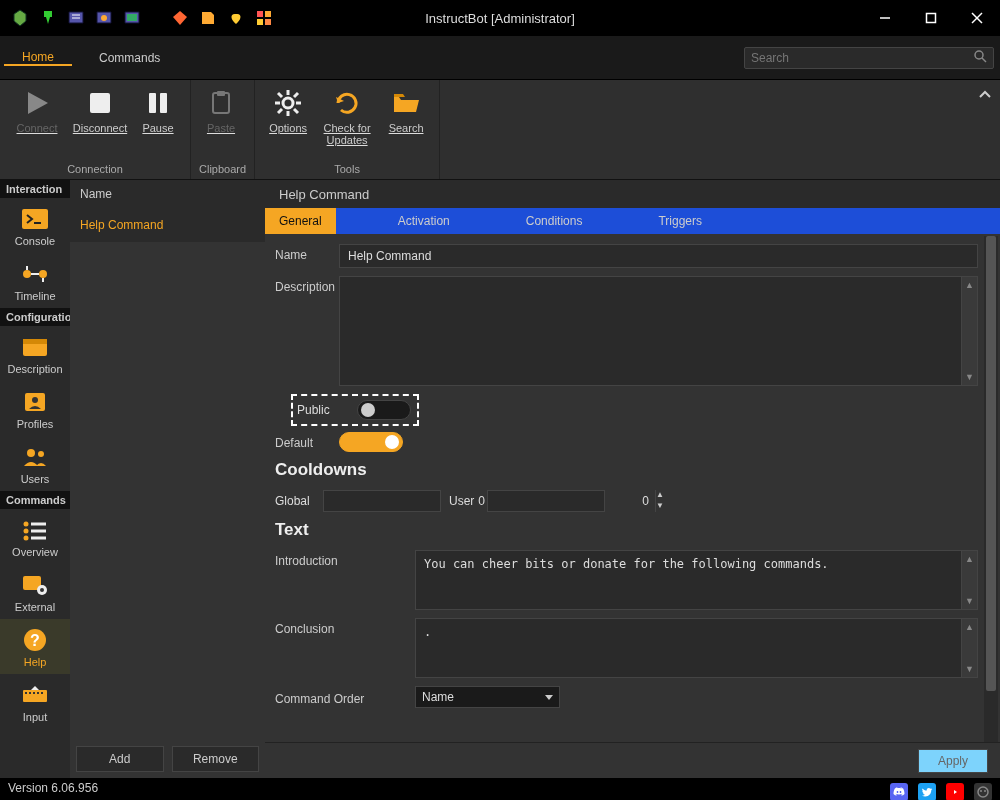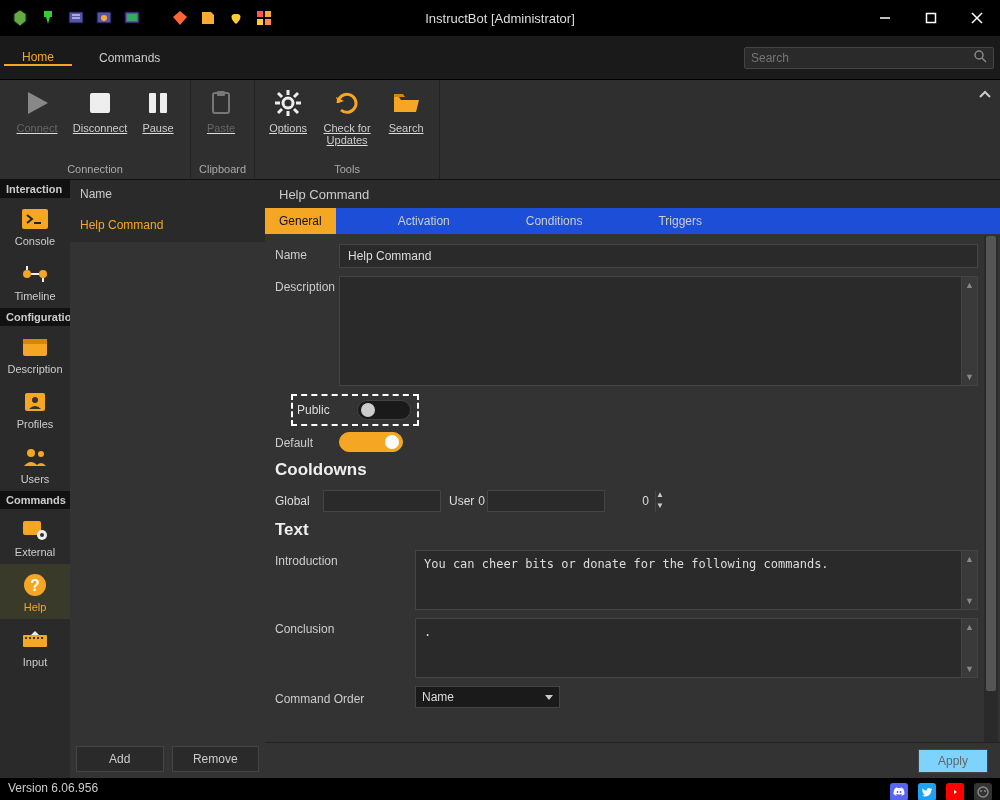--- a/index.html
+++ b/index.html
@@ -327,20 +327,33 @@
             <circle cx="20" cy="8" r="3" fill="#f5a623"></circle>
             <path d="M3 20 Q10 12 17 20" fill="#f5a623"></path>
             <path d="M15 20 Q20 14 25 20" fill="#f5a623"></path>
           </svg>
         </span>
       <span>Users</span>
     </div>
     <div class="section-head">Commands</div>
     <div class="lb-item">
       <span class="lbicon">
+          <svg width="26" height="22">
+            <circle cx="4" cy="5" r="2.5" fill="#f5a623"></circle>
+            <line x1="9" y1="5" x2="24" y2="5" stroke="#eee" stroke-width="3"></line>
+            <circle cx="4" cy="12" r="2.5" fill="#f5a623"></circle>
+            <line x1="9" y1="12" x2="24" y2="12" stroke="#eee" stroke-width="3"></line>
+            <circle cx="4" cy="19" r="2.5" fill="#f5a623"></circle>
+            <line x1="9" y1="19" x2="24" y2="19" stroke="#eee" stroke-width="3"></line>
+          </svg>
+        </span>
+      <span>Overview</span>
+    </div>
+    <div class="lb-item">
+      <span class="lbicon">
           <svg width="28" height="22">
             <rect x="2" y="2" width="18" height="14" rx="2" fill="#f5a623"></rect>
             <circle cx="21" cy="16" r="5" fill="#eee"></circle>
             <circle cx="21" cy="16" r="2" fill="#333"></circle>
           </svg>
         </span>
       <span>External</span>
     </div>
     <div class="lb-item active">
       <span class="lbicon">

